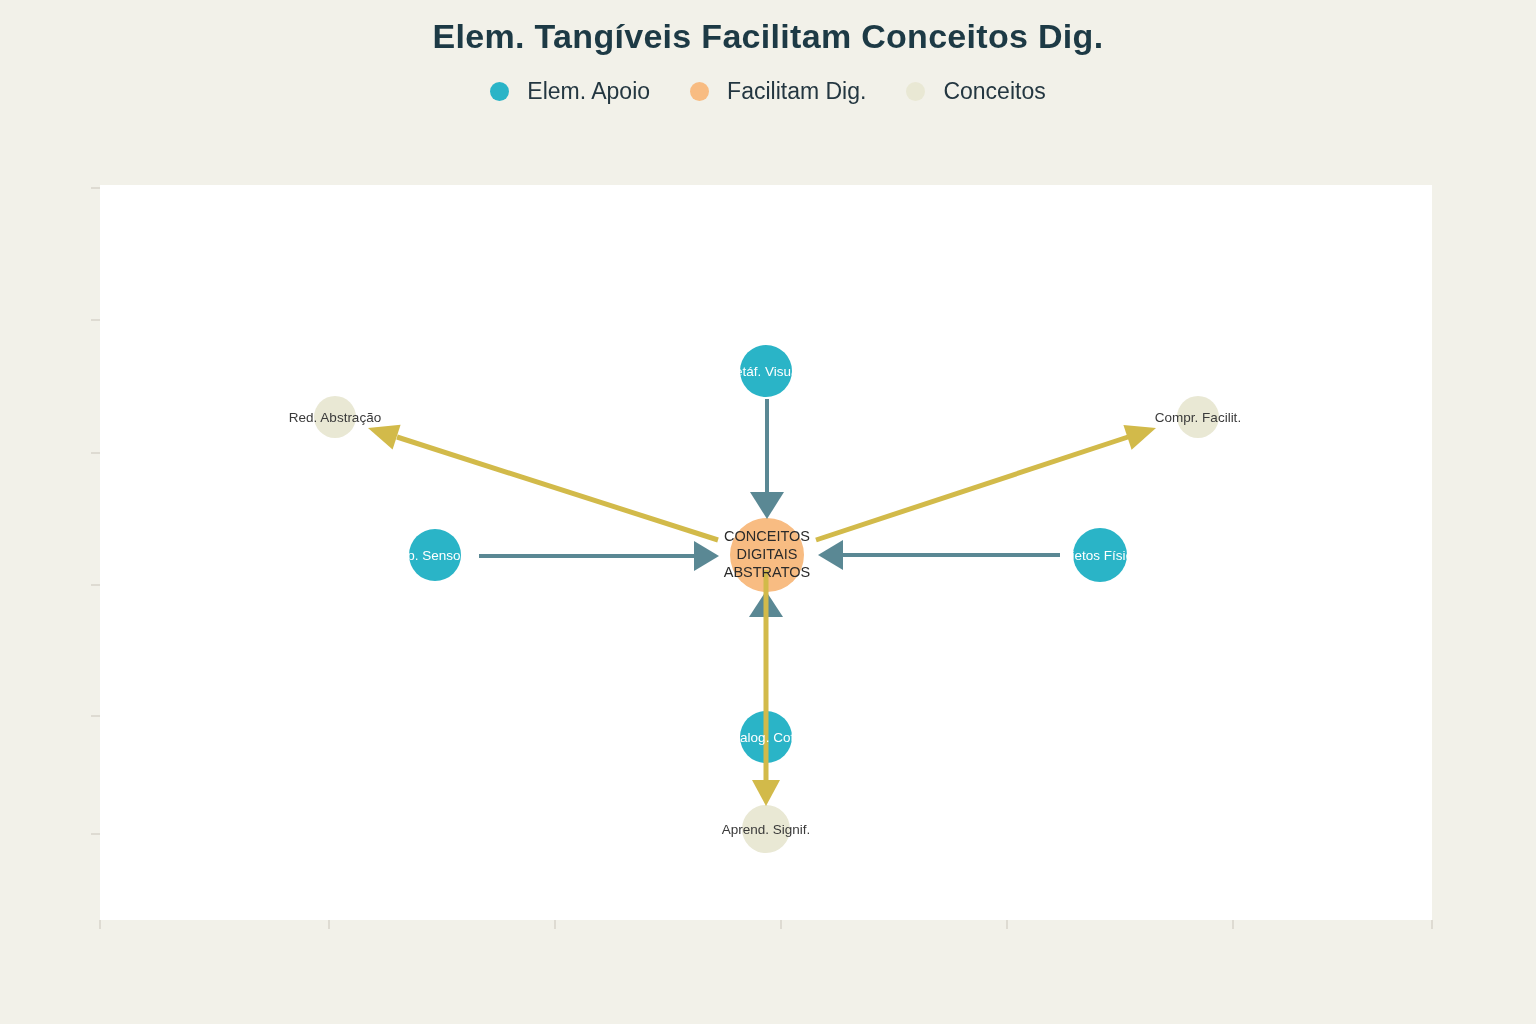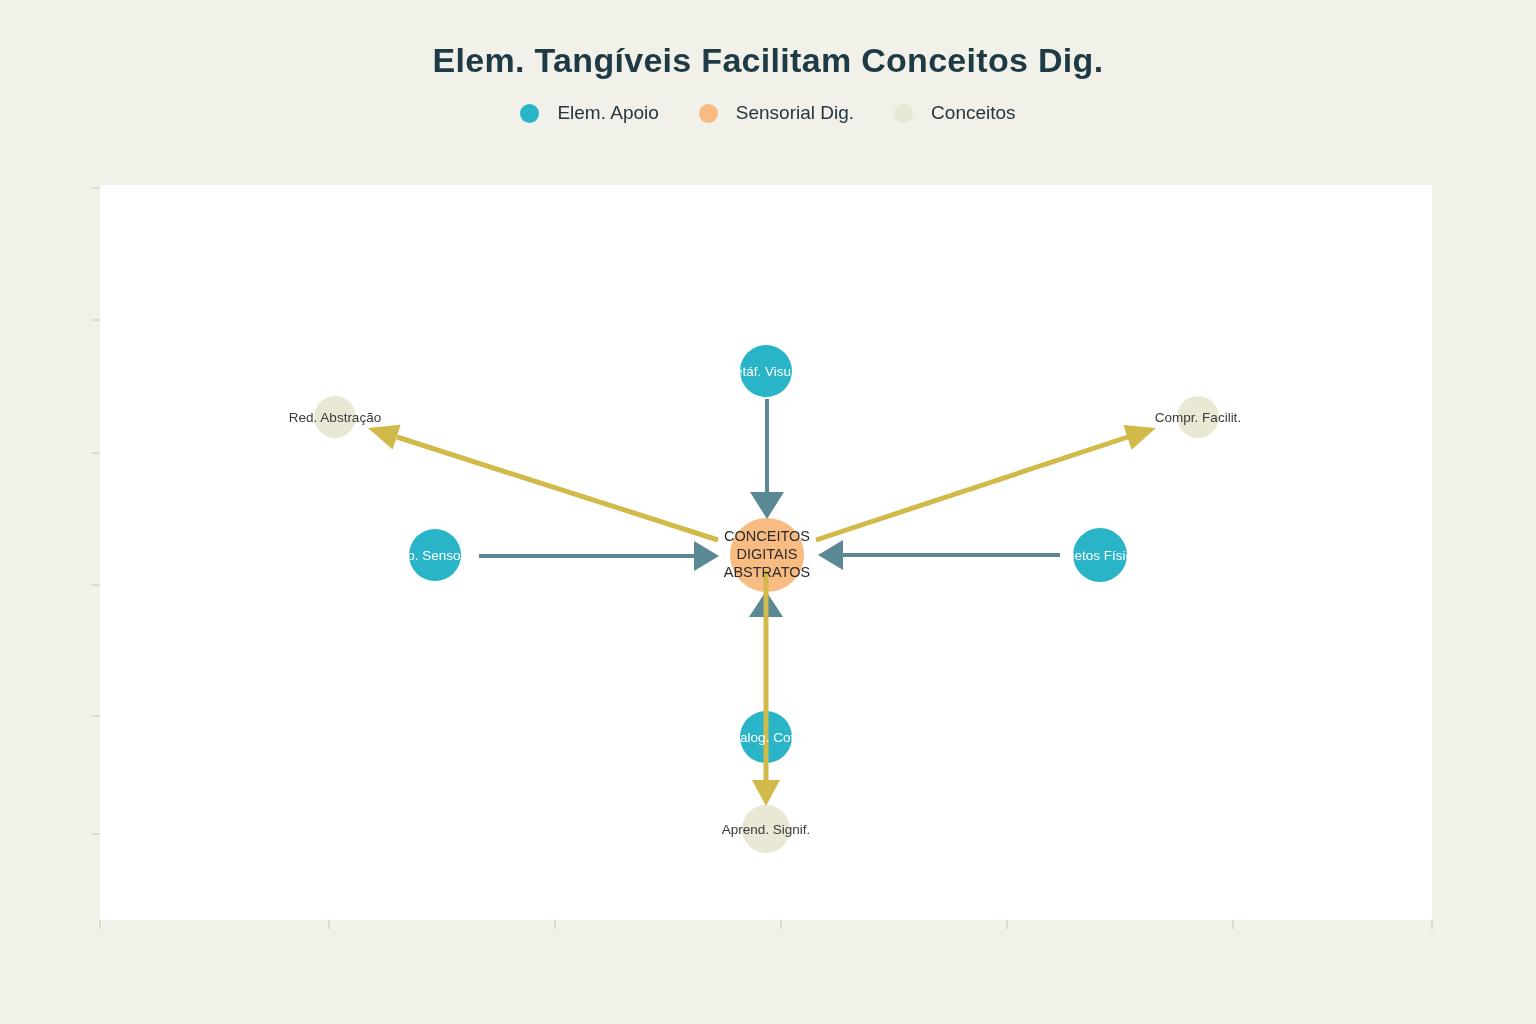--- a/index.html
+++ b/index.html
@@ -1,24 +1,24 @@
 <!DOCTYPE html>
 <html><head>
 <meta charset="utf-8">
 <style>
   html,body{margin:0;padding:0;}
   body{background:#f2f1e9;}
   .page{position:relative;width:1536px;height:1024px;overflow:hidden;
         font-family:"Liberation Sans",sans-serif;}
   svg.chart{position:absolute;left:0;top:0;display:block;}
   header{position:absolute;top:0;left:0;width:100%;text-align:center;pointer-events:none;}
-  h1{margin:41px 0 0;font-size:34px;font-weight:bold;color:#1d3a45;letter-spacing:0.3px;}
+  h1{margin:17px 0 0;font-size:34px;font-weight:bold;color:#1d3a45;letter-spacing:0.3px;}
   .legend{margin-top:22px;display:flex;justify-content:center;align-items:center;gap:40px;pointer-events:auto;}
   .legend-item{display:flex;align-items:center;gap:18px;cursor:pointer;}
-  .legend-item span.lab{font-size:19px;color:#243741;}
+  .legend-item span.lab{font-size:23px;color:#243741;}
   .dot{display:inline-block;width:19px;height:19px;border-radius:50%;}
   .dot-support{background:#2ab4c7;}
   .dot-concept{background:#f8bc82;}
   .dot-result{background:#e9e8d4;}
   
   .plot-bg{fill:#ffffff;}
   .ticks line{stroke:#d9d6cc;stroke-width:1.6;}
   .n-support{fill:#2ab4c7;}
   .n-concept{fill:#f8bc82;}
   .n-result{fill:#e9e8d4;}
@@ -128,21 +128,21 @@
 
   <header>
     <h1>Elem. Tangíveis Facilitam Conceitos Dig.</h1>
     <div class="legend">
       <div class="legend-item">
         <span class="dot dot-support"></span>
         <span class="lab">Elem. Apoio</span>
       </div>
       <div class="legend-item">
         <span class="dot dot-concept"></span>
-        <span class="lab">Sensorial Dig.</span>
+        <span class="lab">Facilitam Dig.</span>
       </div>
       <div class="legend-item">
         <span class="dot dot-result"></span>
         <span class="lab">Conceitos</span>
       </div>
     </div>
   </header>
 
 </div>
 

